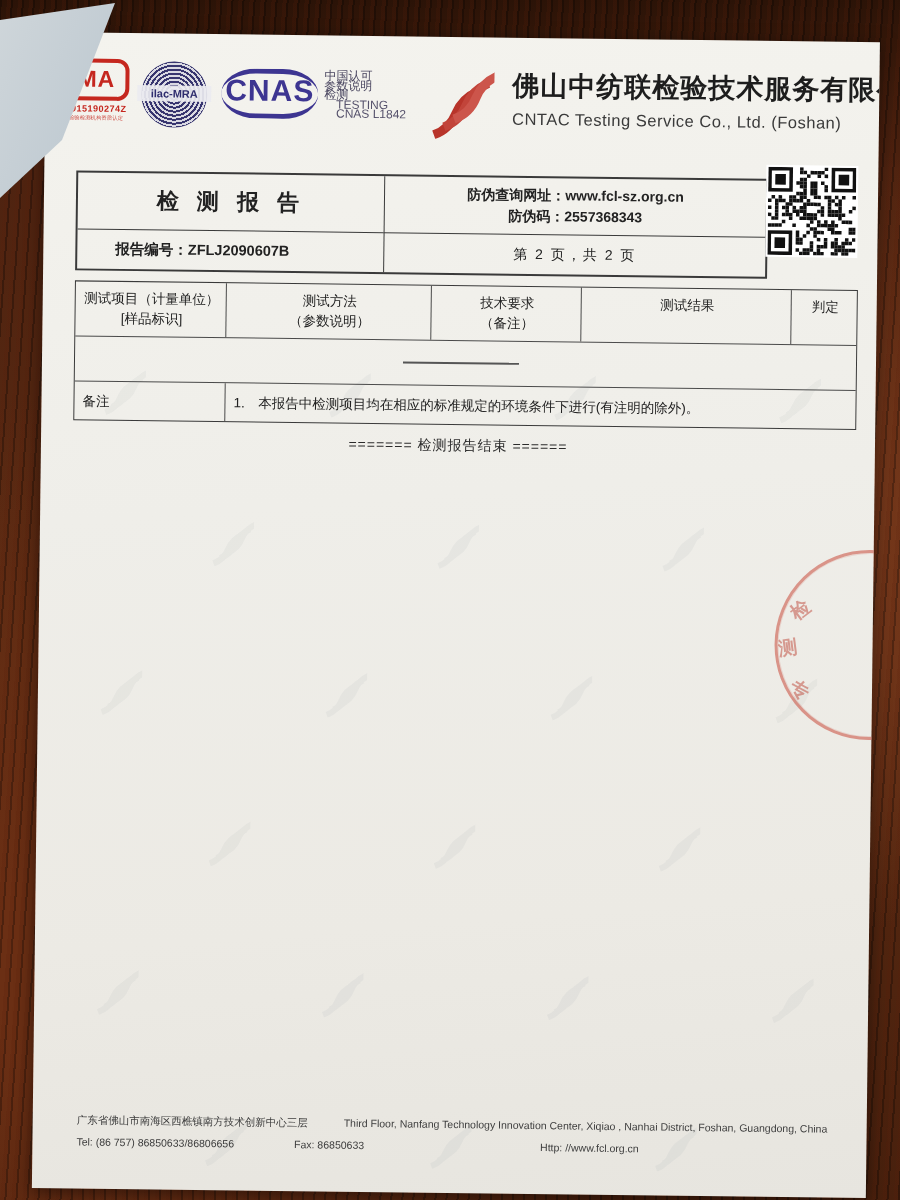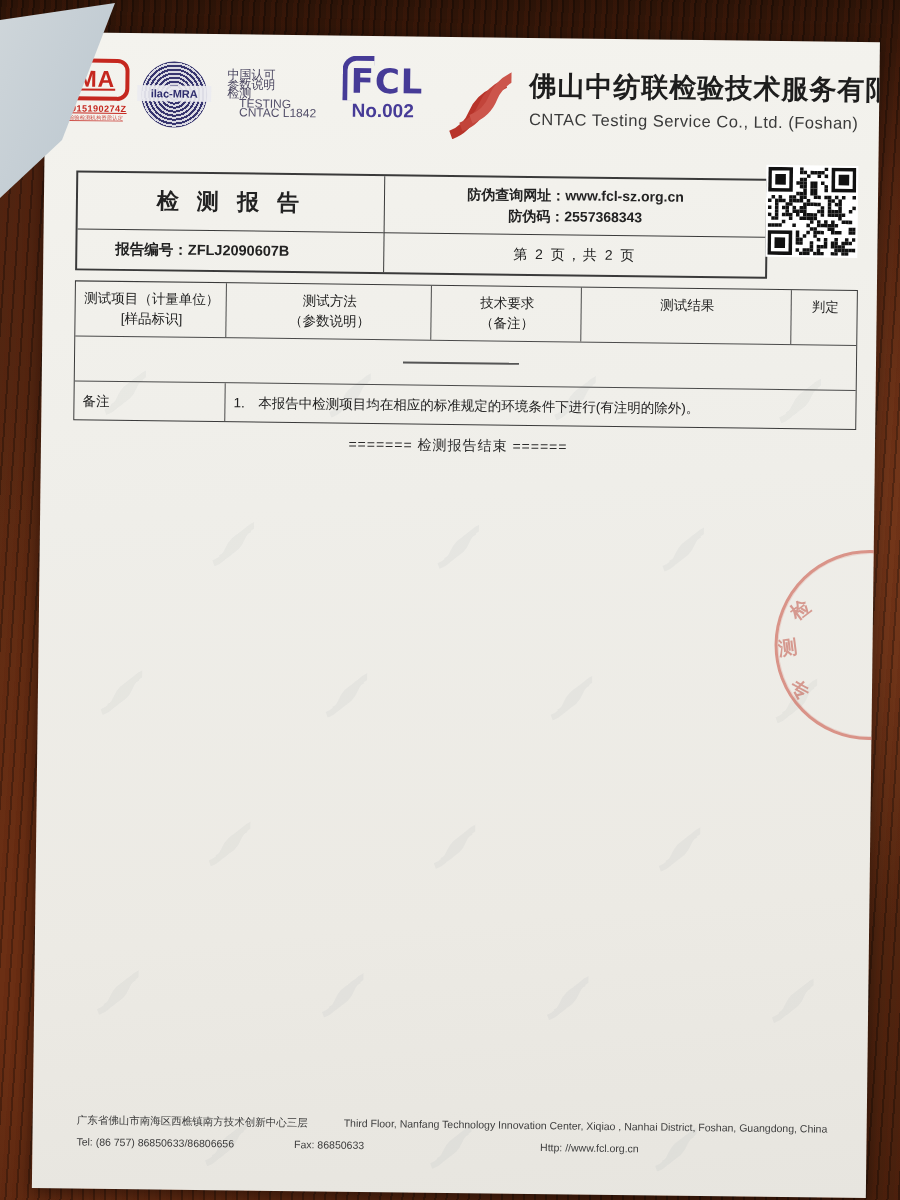--- a/index.html
+++ b/index.html
@@ -18,21 +18,21 @@
     clip-path:polygon(0 20px,115px 3px,95px 55px,62px 140px,0 198px);
     filter:drop-shadow(3px 3px 5px rgba(0,0,0,.45));}
   
   .paper{position:absolute;left:46px;top:32px;width:834px;height:1156px;z-index:2;
     transform:rotate(.7deg);transform-origin:0 0;overflow:hidden;
     background:linear-gradient(175deg,#f4f3ee 0%,#efeee9 40%,#eceae4 75%,#e7e5df 100%);
     box-shadow:0 4px 18px rgba(0,0,0,.5);}
   .wm{position:absolute;opacity:.07;pointer-events:none;}
   
   .logo-row{position:relative;display:flex;align-items:flex-start;padding:20px 10px 0 18px;height:104px;}
-  .cma{width:74px;text-align:center;color:#c5271f;margin-top:6px;text-decoration:underline;}
+  .cma{width:74px;text-align:center;color:#c5271f;margin-top:6px;}
   .cma-box{margin:0 auto;width:58px;height:34px;border:4px solid #c5271f;border-radius:12px;
     font-weight:bold;font-size:23px;line-height:32px;color:#c5271f;letter-spacing:1px;}
   .cma-num{font-size:9px;font-weight:bold;margin-top:3px;letter-spacing:.5px;}
   .cma-sm{font-size:6px;opacity:.8;transform:scale(.9);white-space:nowrap;}
   .ilac{position:relative;width:66px;height:66px;border-radius:50%;margin:8px 0 0 12px;flex:none;
     background:repeating-radial-gradient(circle at 50% 50%, #37356f 0 2px, #d9d9e2 2px 4px);}
   .ilac-band{position:absolute;left:-4px;right:-4px;top:24px;height:16px;background:rgba(235,235,240,.92);
     color:#2f2d6e;font-weight:bold;font-size:11px;text-align:center;line-height:16px;}
   .cnas{display:flex;margin:14px 0 0 14px;flex:none;}
   .cnas-word{color:#3d3591;font-weight:bold;font-size:30px;letter-spacing:1px;line-height:30px;
@@ -247,31 +247,28 @@
   <div class="logo-row">
     <div class="cma">
       <div class="cma-box">MA</div>
       <div class="cma-num">2015190274Z</div>
       <div class="cma-sm">检验检测机构资质认定</div>
     </div>
     <div class="ilac">
       <div class="ilac-band">ilac-MRA</div>
     </div>
     <div class="cnas">
+      <div class="cnas-word">CNAS</div>
       <div class="cnas-side" id="cnas-side">
           <div>中国认可</div>
           <div>参数说明</div>
           <div>检测</div>
           <div class="en">TESTING</div>
-          <div class="en">CNTAC L1842</div>
+          <div class="en">CNAS L1842</div>
         </div>
-    </div>
-    <div class="fcl">
-      <div class="fcl-word"><span class="f">F</span><span>CL</span></div>
-      <div class="fcl-no">No.002</div>
     </div>
     <div class="wavemark">
       <svg width="66" height="78" viewBox="0 0 66 78">
         <g fill="none" stroke-linecap="butt">
           <path d="M6,74 q16,-6 22,-22 q6,-15 22,-22" stroke="#b8342a" stroke-width="9"></path>
           <path d="M16,66 q16,-6 22,-22 q6,-15 22,-22" stroke="#c2443a" stroke-width="9"></path>
           <path d="M26,58 q16,-6 22,-22 q6,-15 22,-22" stroke="#cc554b" stroke-width="9"></path>
         </g>
       </svg>
     </div>

